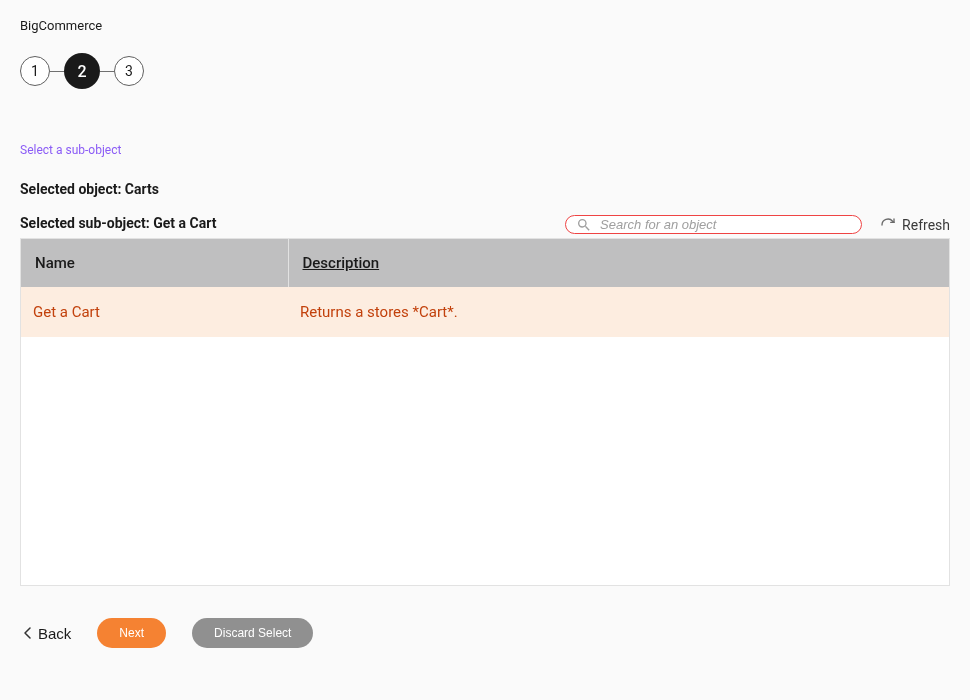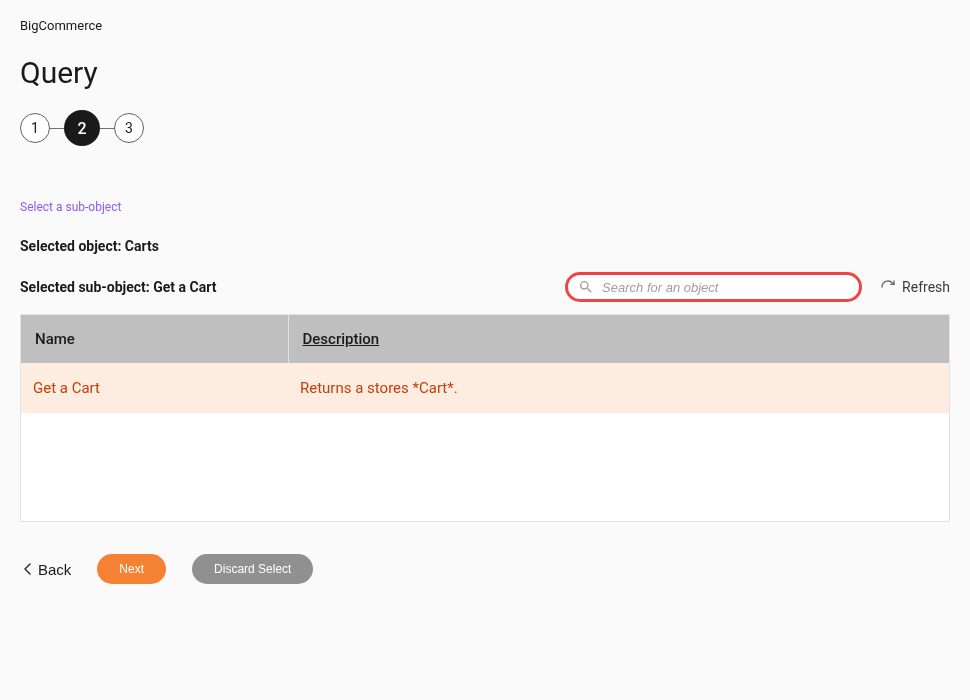--- a/index.html
+++ b/index.html
@@ -67,40 +67,39 @@
   }
   .selected-object {
     font-size: 14px;
     font-weight: 700;
     margin-top: 24px;
     color: #1a1a1a;
   }
   
   .sub-row {
     display: flex;
-    align-items: center;
     justify-content: space-between;
     margin-top: 18px;
   }
   .selected-sub {
     font-size: 14px;
     font-weight: 700;
     color: #1a1a1a;
   }
   .search-refresh {
     display: flex;
     align-items: center;
     gap: 18px;
   }
   .search-wrap {
     display: flex;
     align-items: center;
     width: 297px;
-    height: 30px;
-    border: 3px solid #ef4444;
+    height: 19px;
+    border: 1px solid #ef4444;
     border-radius: 15px;
     background: #fff;
     padding: 0 10px 0 10px;
   }
   .search-icon {
     width: 16px;
     height: 16px;
     margin-right: 8px;
     flex-shrink: 0;
     color: #9e9e9e;
@@ -125,24 +124,24 @@
     color: #3a3a3a;
     font-size: 14px;
   }
   .refresh-icon {
     width: 16px;
     height: 16px;
     color: #6a6a6a;
   }
   
   .table-box {
-    margin-top: 12px;
+    margin-top: 4px;
     border: 1px solid #e2e2e2;
     background: #fff;
-    height: 208px;
+    height: 348px;
     overflow: hidden;
   }
   .tbl {
     width: 100%;
     border-collapse: collapse;
     table-layout: fixed;
   }
   .tbl th {
     background: #bfbfc0;
     text-align: left;
@@ -203,21 +202,20 @@
 </style>
 </head>
 <body>
 
 <div class="page">
 
   <div class="breadcrumb">
     <a>BigCommerce</a>
   </div>
 
-  <h1 class="title">Query</h1>
 
   <div class="stepper">
     <div class="step">1</div>
     <div class="step-line"></div>
     <div class="step active">2</div>
     <div class="step-line"></div>
     <div class="step">3</div>
   </div>
 
   <div class="content">

